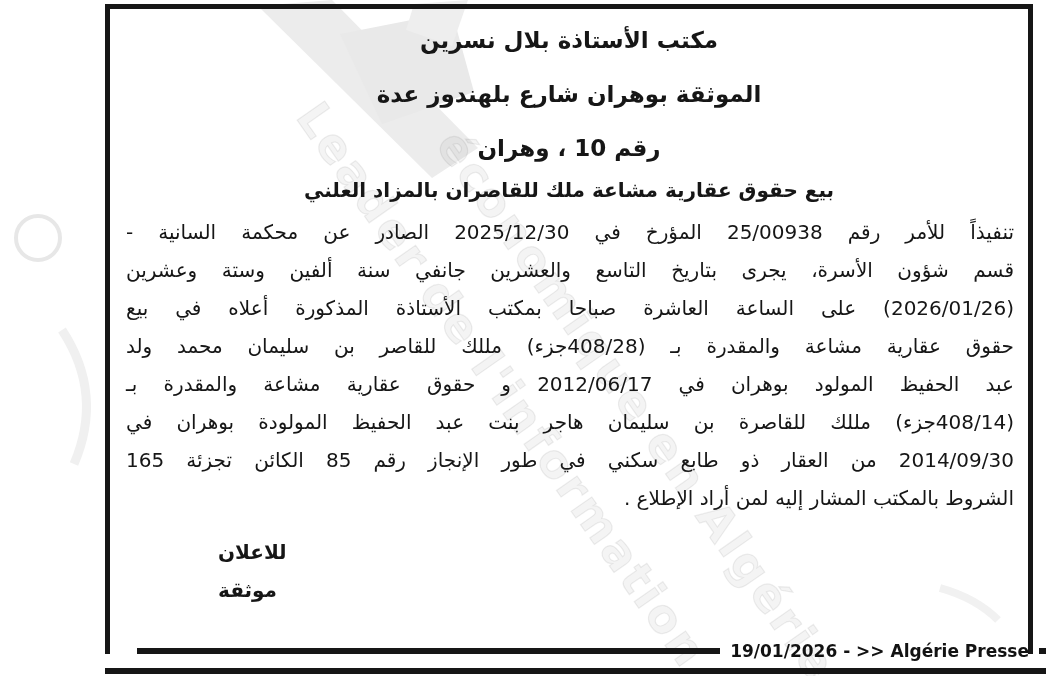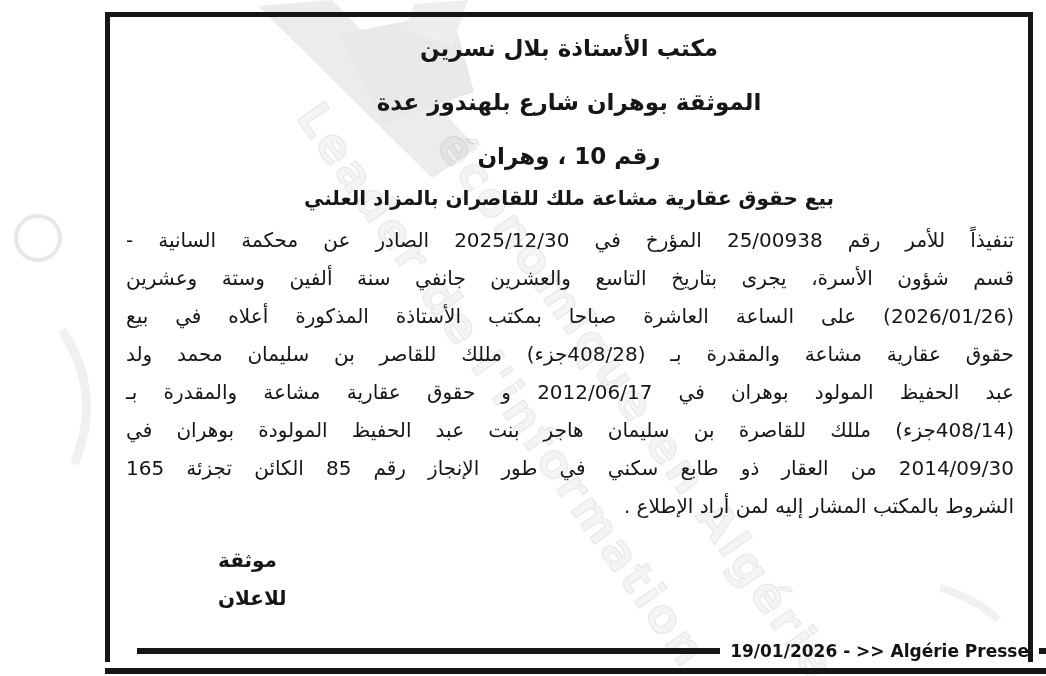--- a/index.html
+++ b/index.html
@@ -30,21 +30,21 @@
     -webkit-text-stroke: 1.2px rgba(90, 90, 90, 0.10);
     transform-origin: 0 0;
     transform: rotate(55deg);
   }
   .wm-text.one { left: 330px; top: 92px; }
   .wm-text.two { left: 470px; top: 120px; }
 
   
   .notice-box {
     position: absolute;
-    left: 105px; top: 12px;
+    left: 105px; top: 4px;
     width: 928px; height: 650px;
     box-sizing: border-box;
     border: 5px solid #161616;
     border-bottom: none;
     direction: rtl;
     z-index: 2;
   }
   .nb-header { text-align: center; font-weight: 700; font-size: 23px; line-height: 46px; margin-top: 8px; }
   .nb-subtitle { text-align: center; font-weight: 700; font-size: 20px; line-height: 30px; margin-top: 4px; }
   .nb-body { padding: 0 14px 0 16px; margin-top: 8px; }
@@ -118,22 +118,22 @@
       <div class="body-line">قسم شؤون الأسرة، يجرى بتاريخ التاسع والعشرين جانفي سنة ألفين وستة وعشرين</div>
       <div class="body-line">(2026/01/26) على الساعة العاشرة صباحا بمكتب الأستاذة المذكورة أعلاه في بيع</div>
       <div class="body-line">حقوق عقارية مشاعة والمقدرة بـ (408/28جزء) مللك للقاصر بن سليمان محمد ولد</div>
       <div class="body-line">عبد الحفيظ المولود بوهران في 2012/06/17 و حقوق عقارية مشاعة والمقدرة بـ</div>
       <div class="body-line">(408/14جزء) مللك للقاصرة بن سليمان هاجر بنت عبد الحفيظ المولودة بوهران في</div>
       <div class="body-line">2014/09/30 من العقار ذو طابع سكني في طور الإنجاز رقم 85 الكائن تجزئة 165</div>
       <div class="body-line last">الشروط بالمكتب المشار إليه لمن أراد الإطلاع .</div>
     </div>
 
     <div class="nb-sign">
+      <div class="sign-line">للاعلان</div>
       <div class="sign-line">موثقة</div>
-      <div class="sign-line">للاعلان</div>
     </div>
   </div>
 
   <div class="bottom-rule">
     <div class="rule-seg left"></div>
     <div class="press-credit">19/01/2026 - &gt;&gt; Algérie Presse</div>
     <div class="rule-seg right"></div>
   </div>
 
   <div class="second-line"></div>

